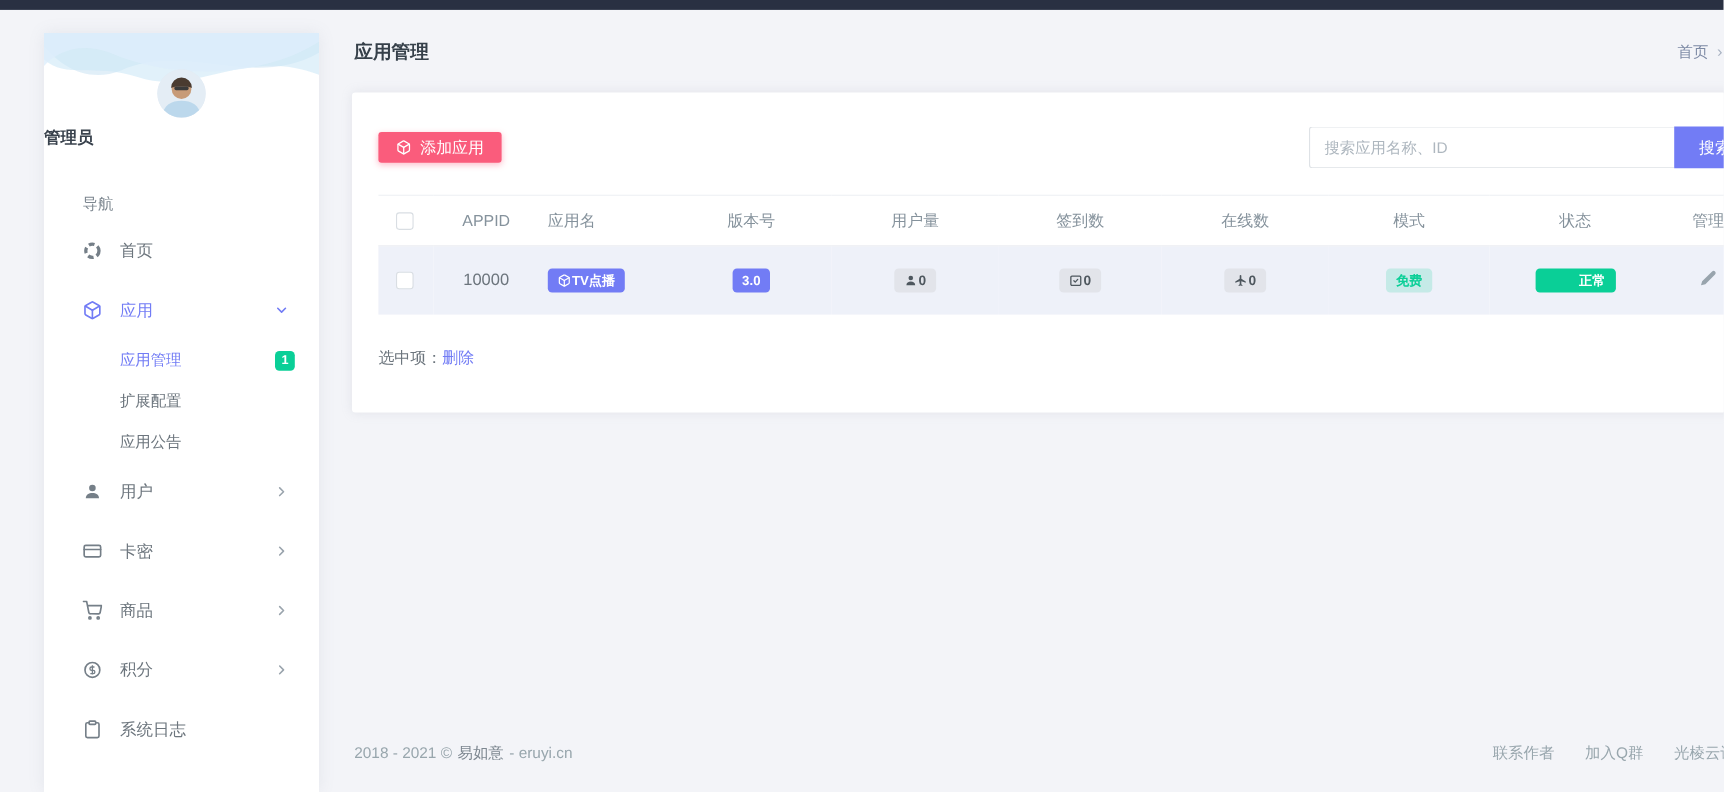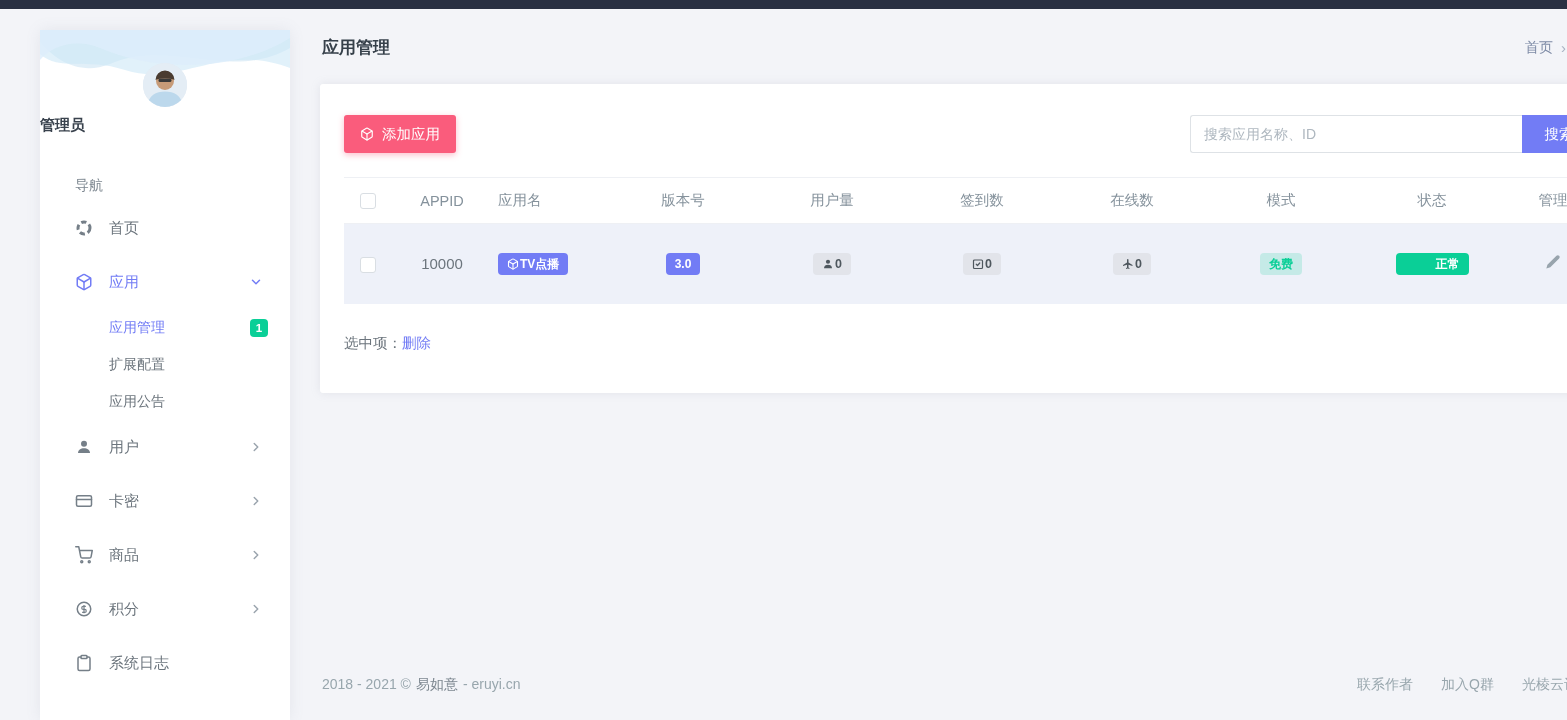--- a/index.html
+++ b/index.html
@@ -61,21 +61,21 @@
   .breadcrumb .crumb { cursor:pointer; }
   .breadcrumb .bc-sep { color:#a8b2c2; font-size:15px; }
 
   .card {
     margin-top:25px; width:1300px; background:#fff; border-radius:3px;
     box-shadow:0 0 10px rgba(154,161,171,.18); padding:31px 24px 40px 24px;
   }
   .toolbar { display:flex; align-items:center; justify-content:space-between; }
   .btn-add {
     display:inline-flex; align-items:center; gap:8px; border:none; cursor:pointer;
-    background:#fa5c7c; color:#fff; font-size:14.5px; padding:12px 16px; height:38px;
+    background:#fa5c7c; color:#fff; font-size:14.5px; padding:12px 16px; height:28px;
     border-radius:3px; box-shadow:0 2px 6px rgba(250,92,124,.4);
     font-family:inherit;
   }
   .btn-add svg { width:14px; height:14px; }
   .search-group { display:flex; }
   .search-input {
     width:332px; height:38px; border:1px solid #dee2e6; border-right:none;
     border-radius:3px 0 0 3px; padding:0 13px; font-size:14px; color:#6c757d;
     outline:none; font-family:inherit;
   }
@@ -84,21 +84,21 @@
     width:74px; height:38px; border:none; background:#727cf5; color:#fff;
     font-size:14.5px; border-radius:0 3px 3px 0; cursor:pointer; font-family:inherit;
   }
 
   table { border-collapse:collapse; table-layout:fixed; width:1252px; margin-top:24px; }
   thead tr { border-top:1px solid #eef0f4; border-bottom:1px solid #eef0f4; }
   th { height:46px; font-weight:500; font-size:14.5px; color:#85929c; text-align:center; }
   th.col-check, td.col-check { text-align:left; padding-left:16px; }
   th.col-name, td.col-name { text-align:left; padding-left:8px; }
   tbody tr { background:#eef1f9; }
-  td { height:80px; text-align:center; font-size:15px; color:#6c757d; }
+  td { height:62px; text-align:center; font-size:15px; color:#6c757d; }
 
   .checkbox {
     width:16px; height:16px; border:1px solid #d9dee3; border-radius:3px;
     background:#fff; display:inline-block; cursor:pointer; vertical-align:middle;
   }
   .badge { display:inline-flex; align-items:center; gap:1px; font-size:12px; font-weight:700;
     padding:5px 9px; border-radius:4px; line-height:1; }
   .badge svg { width:12px; height:12px; }
   .badge-primary { background:#727cf5; color:#fff; }
   .badge-light { background:#e2e4ea; color:#4e575e; font-weight:600; font-size:12.5px; }

